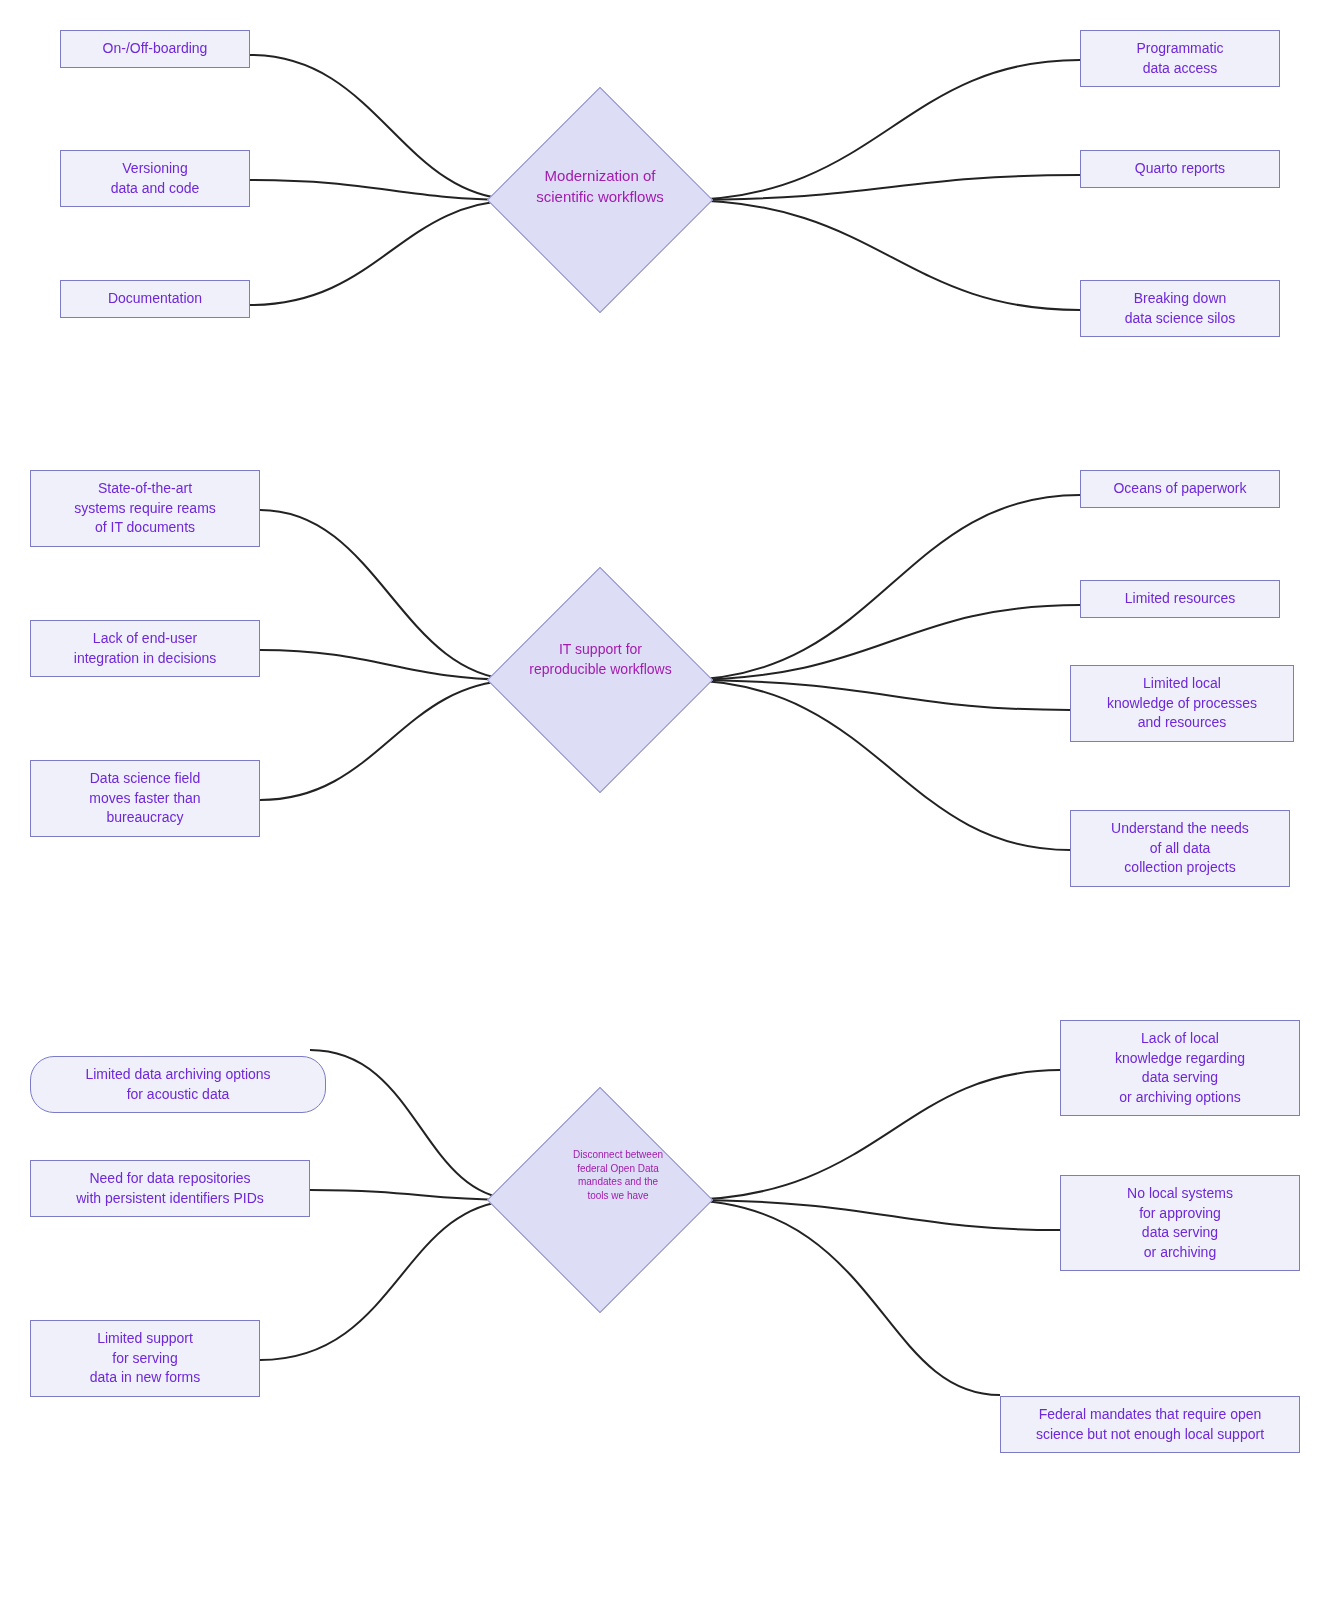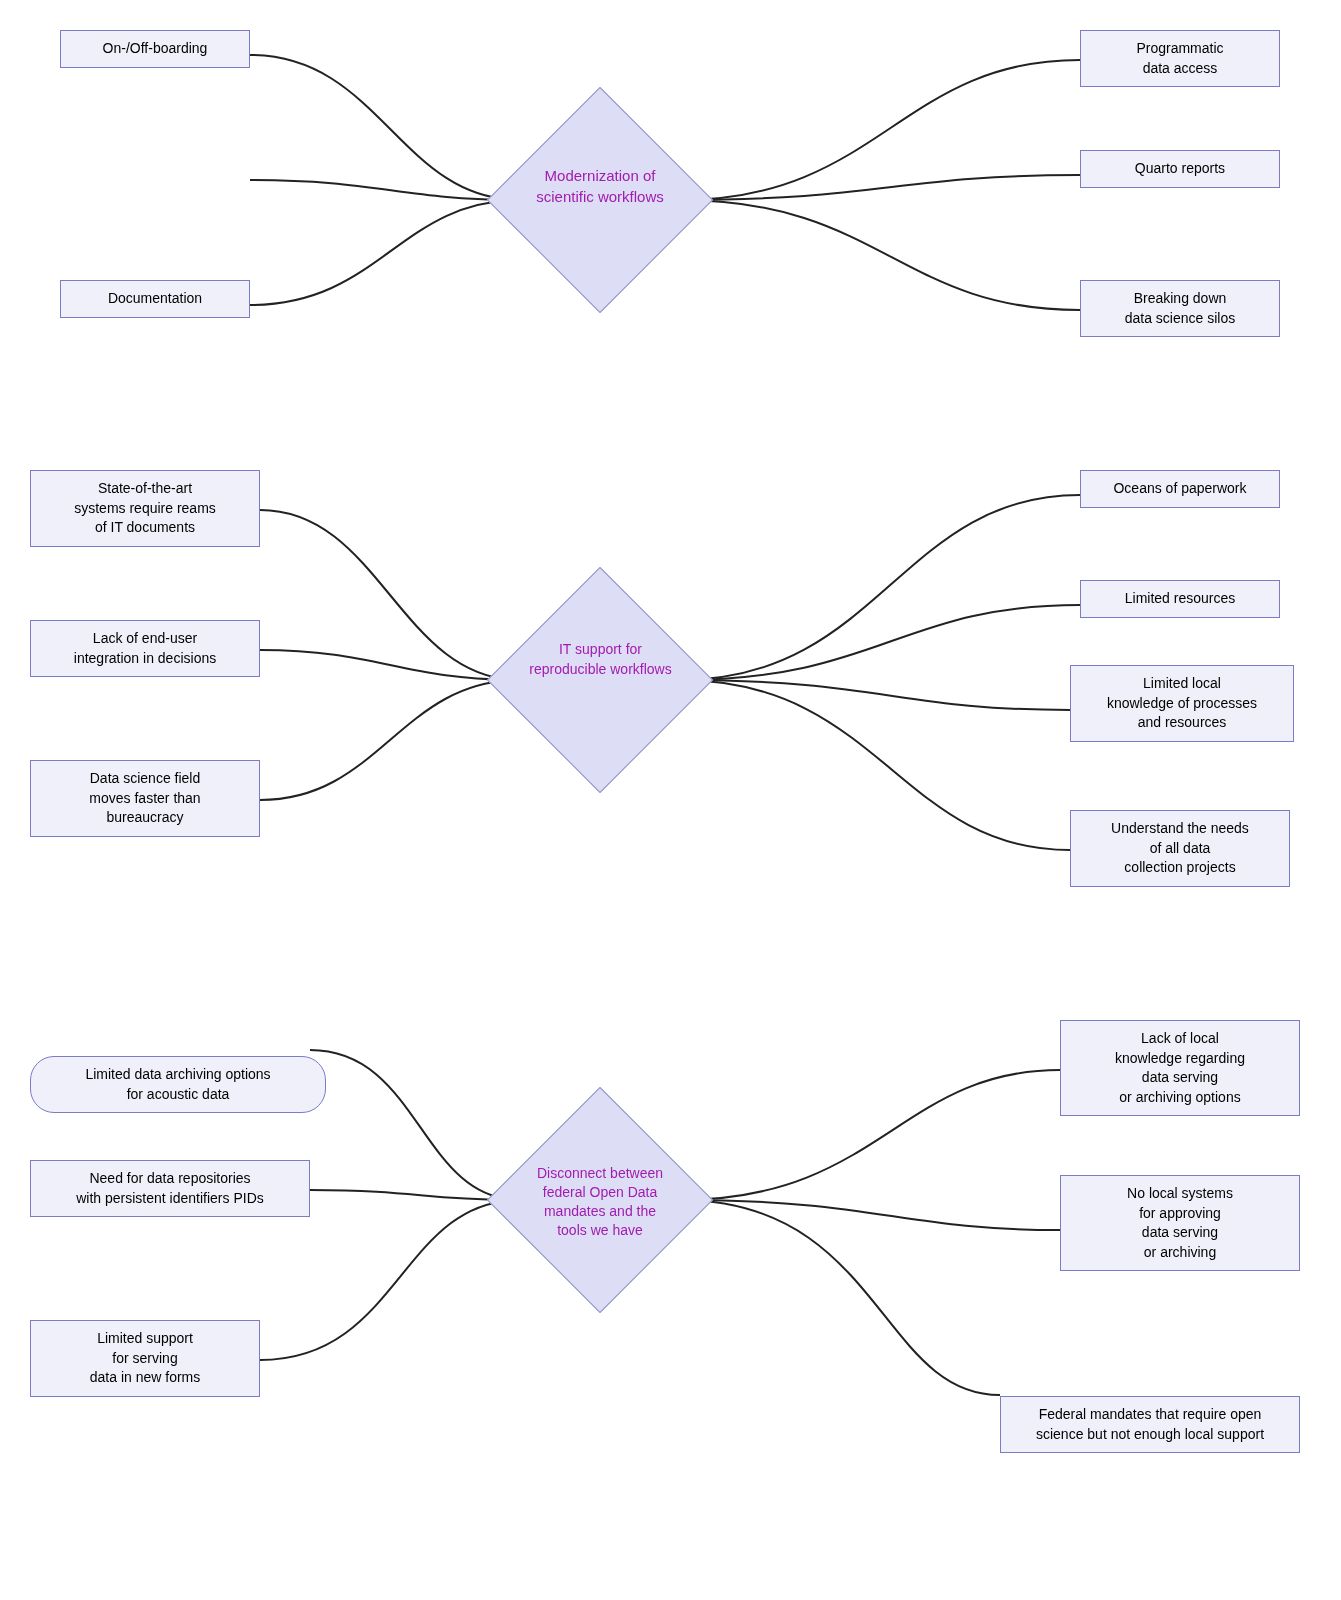--- a/index.html
+++ b/index.html
@@ -22,21 +22,21 @@
       width: 1341px;
       height: 1600px;
       pointer-events: none;
     }
     .node-box {
       position: absolute;
       border: 1.5px solid #7b7bc8;
       background: #f0f0fa;
       padding: 8px 12px;
       font-size: 14px;
-      color: #000000;
+      color: #6d28d9;
       text-align: center;
       line-height: 1.4;
     }
     .diamond {
       position: absolute;
       width: 160px;
       height: 160px;
       background: #ddddf5;
       border: 1.5px solid #9090c8;
       transform: rotate(45deg);
@@ -96,20 +96,23 @@
   </svg>
 
   <div class="diamond" style="left:520px; top:120px;"></div>
   <div class="diamond-label" style="left:510px; top:165px; width:180px; font-size:15px;">
     <span>Modernization of<br>scientific workflows</span>
   </div>
 
   <div class="node-box" style="left:60px; top:30px; width:190px;">
     <span>On-/Off-boarding</span>
   </div>
+  <div class="node-box" style="left:60px; top:150px; width:190px;">
+    <span>Versioning<br>data and code</span>
+  </div>
   <div class="node-box" style="left:60px; top:280px; width:190px;">
     <span>Documentation</span>
   </div>
 
   <div class="node-box" style="left:1080px; top:30px; width:200px;">
     <span>Programmatic<br>data access</span>
   </div>
   <div class="node-box" style="left:1080px; top:150px; width:200px;">
     <span>Quarto reports</span>
   </div>
@@ -139,21 +142,21 @@
     <span>Limited resources</span>
   </div>
   <div class="node-box" style="left:1070px; top:665px; width:224px;">
     <span>Limited local<br>knowledge of processes<br>and resources</span>
   </div>
   <div class="node-box" style="left:1070px; top:810px; width:220px;">
     <span>Understand the needs<br>of all data<br>collection projects</span>
   </div>
 
   <div class="diamond" style="left:520px; top:1120px;"></div>
-  <div class="diamond-label" style="left:506px; top:1148px; width:188px; font-size:14px; line-height:1.35;margin-top:16px;">
+  <div class="diamond-label" style="left:524px; top:1148px; width:188px; font-size:10px; line-height:1.35;">
     <span>Disconnect between<br>federal Open Data<br>mandates and the<br>tools we have</span>
   </div>
 
   <div class="node-box" style="left:30px; top:1056px; width:296px;border-radius:24px;">
     <span>Limited data archiving options<br>for acoustic data</span>
   </div>
   <div class="node-box" style="left:30px; top:1160px; width:280px;">
     <span>Need for data repositories<br>with persistent identifiers PIDs</span>
   </div>
   <div class="node-box" style="left:30px; top:1320px; width:230px;">

